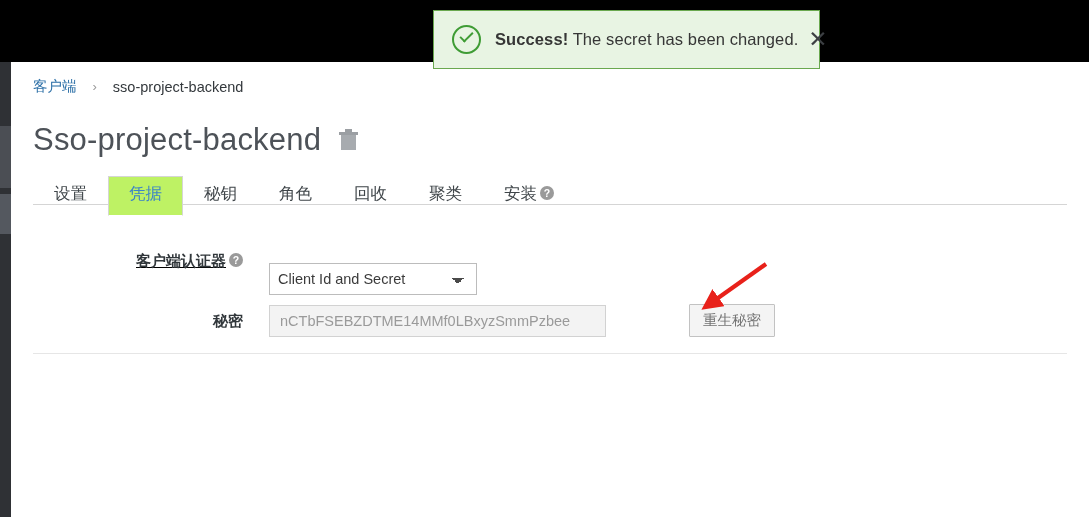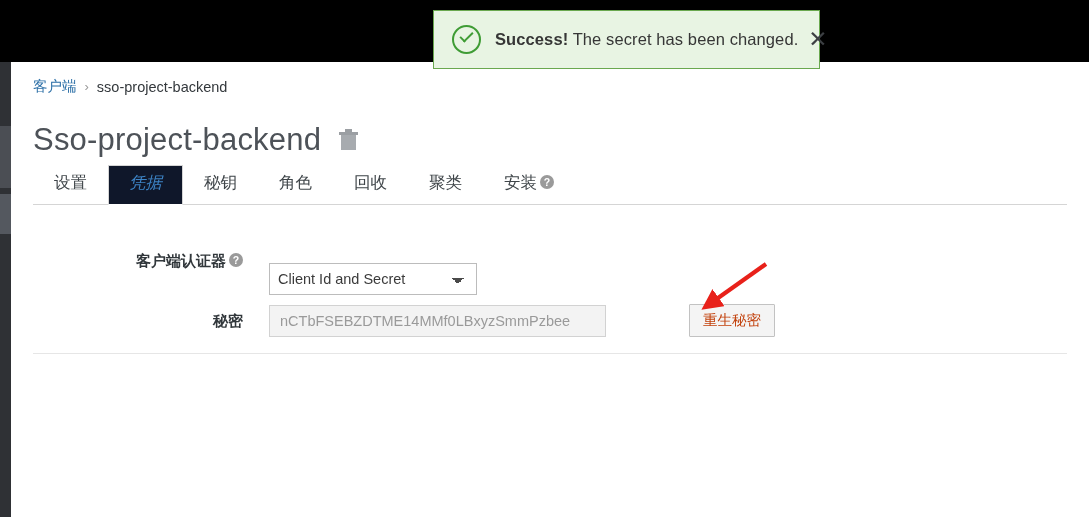--- a/index.html
+++ b/index.html
@@ -98,20 +98,21 @@
     background: #ffffff;
   }
 
   .breadcrumb {
     position: absolute;
     left: 22px;
     top: 15px;
     font-size: 14.5px;
     display: flex;
     align-items: center;
+    gap: 8px;
   }
   .crumb-link {
     color: #2a6ea6;
     cursor: pointer;
   }
   .crumb-sep {
     color: #9b9b9b;
     margin: 0 8px;
     font-size: 13px;
   }
@@ -166,31 +167,30 @@
     border-bottom: 1px solid #d5d5d5;
     display: flex;
     align-items: flex-end;
   }
   .tab {
     font-size: 16.5px;
     color: #3f4549;
     padding: 7px 20px 11px 20px;
     cursor: pointer;
     position: relative;
-    top: 1px;
+    top: 12px;
     border: 1px solid transparent;
     line-height: 1.2;
     white-space: nowrap;
   }
   .tab.active {
     color: #3d84c6;
-    background: #0f172a;
+    background: #bef264;
     border: 1px solid #d5d5d5;
     border-bottom: 1px solid #ffffff;
-    font-style: italic;
   }
   .help-icon {
     display: inline-block;
     width: 14px; height: 14px;
     border-radius: 50%;
     background: #9a9a9a;
     color: #ffffff;
     font-size: 10.5px;
     line-height: 14px;
     text-align: center;
@@ -207,21 +207,21 @@
     left: 22px;
     top: 143px;
     width: 1034px;
   }
   .form-row {
     display: flex;
     align-items: center;
     height: 58px;
     position: relative;
   }
-  .form-row.r1 { margin-top: 27px; }
+  .form-row.r1 { margin-top: 27px; text-decoration: underline; }
   .form-row.r2 { margin-top: 2px; }
   .form-row.r3 { margin-top: 25px; }
 
   .form-label {
     width: 236px;
     flex: 0 0 236px;
     text-align: right;
     padding-right: 26px;
     font-size: 15px;
     font-weight: bold;
@@ -262,21 +262,21 @@
     background: #f3f3f3;
     padding: 12px 10px;
     font-family: "Liberation Sans", sans-serif;
     border-radius: 0;
   }
   input.flat-input.empty { color: #555; }
 
   .side-btn {
     position: absolute;
     font-size: 14.5px;
-    color: #c2410c;
+    color: #737373;
     background: #f4f4f4;
     border: 1px solid #c2c2c2;
     padding: 7px 13px;
     cursor: pointer;
     font-family: Liberation Serif, serif;
     white-space: nowrap;
     line-height: 1.2;
     border-radius: 1px;
   }
   .btn-regen-secret { left: 656px; top: 12px; }

